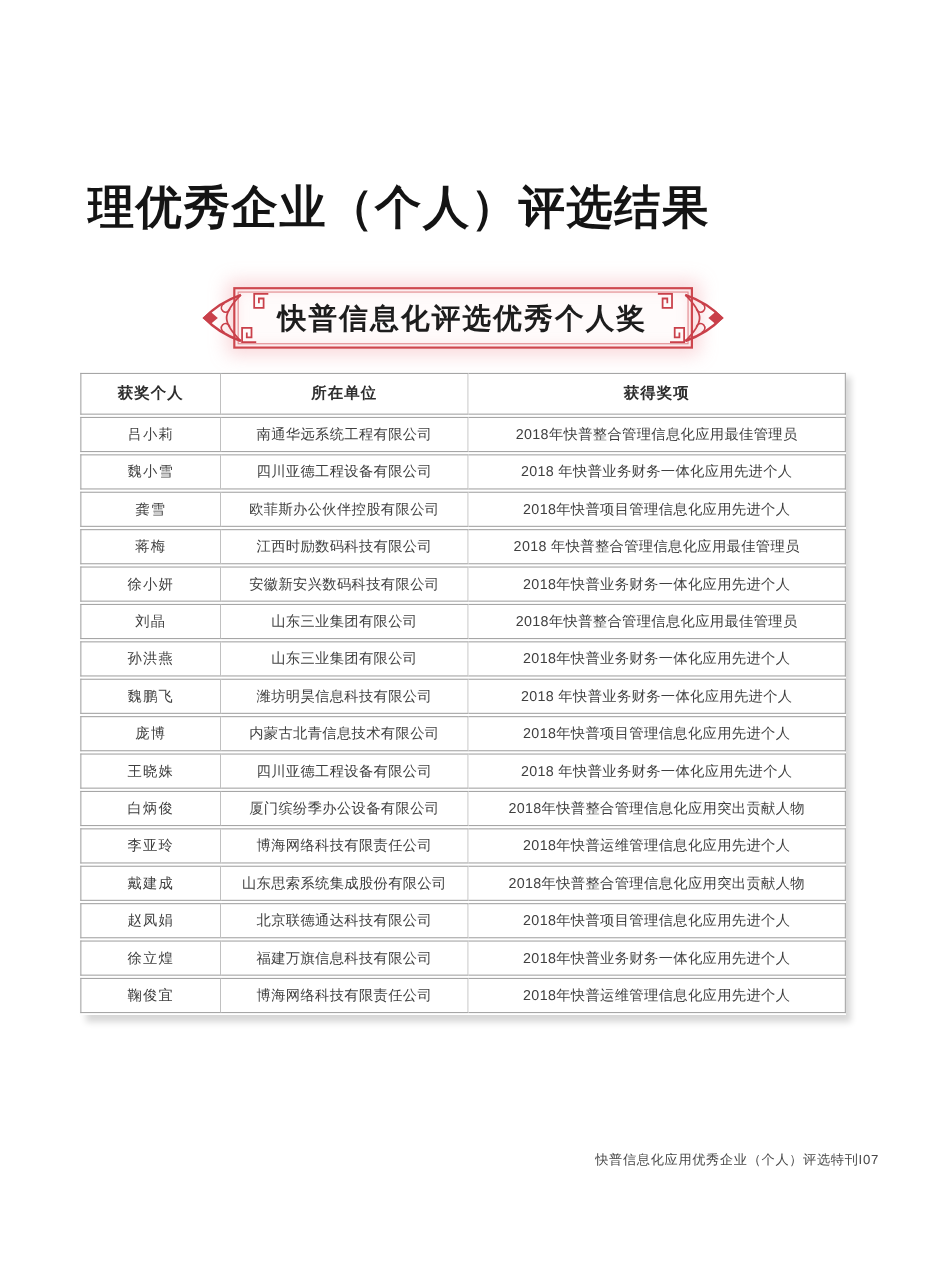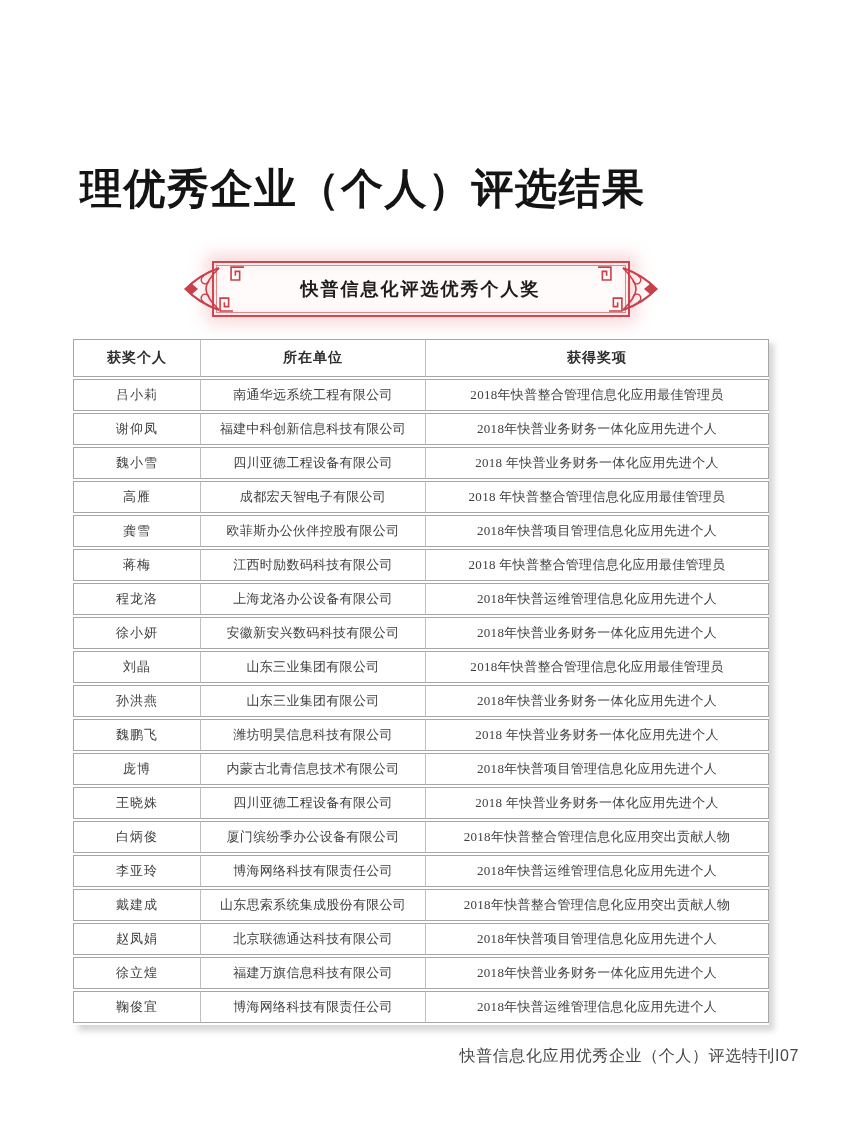--- a/index.html
+++ b/index.html
@@ -31,21 +31,21 @@
     background:#fffbfb;
     display:flex; align-items:center; justify-content:center;
     box-shadow:0 0 16px 6px rgba(240,150,158,0.40),
                inset 0 0 12px rgba(242,170,178,0.35);
   }
   .banner::after {
     content:""; position:absolute; inset:2px;
     border:1px solid #e2878c; pointer-events:none;
   }
   .banner-text {
-    font-size:18px; font-weight:800; color:#1d1d1d;
+    font-size:26px; font-weight:800; color:#1d1d1d;
     letter-spacing:2px; white-space:nowrap;
     position:relative; z-index:2;
   }
   .orn {
     position:absolute; top:50%; width:40px; height:56px; z-index:3;
   }
   .orn.left  { left:-32px;  transform:translateY(-50%); }
   .orn.right { right:-32px; transform:translateY(-50%) scaleX(-1); }
   .spiral { position:absolute; width:15px; height:15px; z-index:3; }
   .spiral.lt { left:16px; top:3px; }
@@ -57,21 +57,20 @@
   .table-wrap {
     position:absolute; left:73px; top:337px; width:696px;
     box-shadow:5px 6px 6px rgba(0,0,0,0.16);
     background:transparent;
   }
   table {
     width:100%;
     border-collapse:separate;
     border-spacing:0 2px;
     background:transparent;
-    font-family:Liberation Serif, serif;
   }
   th, td {
     background:#ffffff;
     border-top:1px solid #a6a6a6;
     border-bottom:1px solid #a6a6a6;
     border-right:1px solid #c0c0c0;
     text-align:center;
     vertical-align:middle;
     padding:0 4px;
   }
@@ -82,21 +81,21 @@
     letter-spacing:1px;
   }
   td { height:30px; font-size:13px; color:#3f3f3f; }
   td.c-name    { letter-spacing:1px; }
   td.c-company { letter-spacing:0.3px; }
   td.c-award   { letter-spacing:0.3px; }
 
   
   .footer-note {
     position:absolute; top:1046px; right:42px;
-    font-size:16px; color:#474747; letter-spacing:0.6px;
+    font-size:12px; color:#474747; letter-spacing:0.6px;
     white-space:nowrap;
   }
 </style>
 </head>
 <body>
 
 <div class="page-title">理优秀企业（个人）评选结果</div>
 
 <div class="banner-wrap">
   <div class="banner">
@@ -149,50 +148,35 @@
         <th>获得奖项</th>
       </tr>
     </thead>
     <tbody>
         <tr>
           <td class="c-name">吕小莉</td>
           <td class="c-company">南通华远系统工程有限公司</td>
           <td class="c-award">2018年快普整合管理信息化应用最佳管理员</td>
         </tr>
         <tr>
-          <td class="c-name">谢仰凤</td>
-          <td class="c-company">福建中科创新信息科技有限公司</td>
-          <td class="c-award">2018年快普业务财务一体化应用先进个人</td>
-        </tr>
-        <tr>
           <td class="c-name">魏小雪</td>
           <td class="c-company">四川亚德工程设备有限公司</td>
           <td class="c-award">2018 年快普业务财务一体化应用先进个人</td>
         </tr>
         <tr>
-          <td class="c-name">高雁</td>
-          <td class="c-company">成都宏天智电子有限公司</td>
-          <td class="c-award">2018 年快普整合管理信息化应用最佳管理员</td>
-        </tr>
-        <tr>
           <td class="c-name">龚雪</td>
           <td class="c-company">欧菲斯办公伙伴控股有限公司</td>
           <td class="c-award">2018年快普项目管理信息化应用先进个人</td>
         </tr>
         <tr>
           <td class="c-name">蒋梅</td>
           <td class="c-company">江西时励数码科技有限公司</td>
           <td class="c-award">2018 年快普整合管理信息化应用最佳管理员</td>
         </tr>
         <tr>
-          <td class="c-name">程龙洛</td>
-          <td class="c-company">上海龙洛办公设备有限公司</td>
-          <td class="c-award">2018年快普运维管理信息化应用先进个人</td>
-        </tr>
-        <tr>
           <td class="c-name">徐小妍</td>
           <td class="c-company">安徽新安兴数码科技有限公司</td>
           <td class="c-award">2018年快普业务财务一体化应用先进个人</td>
         </tr>
         <tr>
           <td class="c-name">刘晶</td>
           <td class="c-company">山东三业集团有限公司</td>
           <td class="c-award">2018年快普整合管理信息化应用最佳管理员</td>
         </tr>
         <tr>

